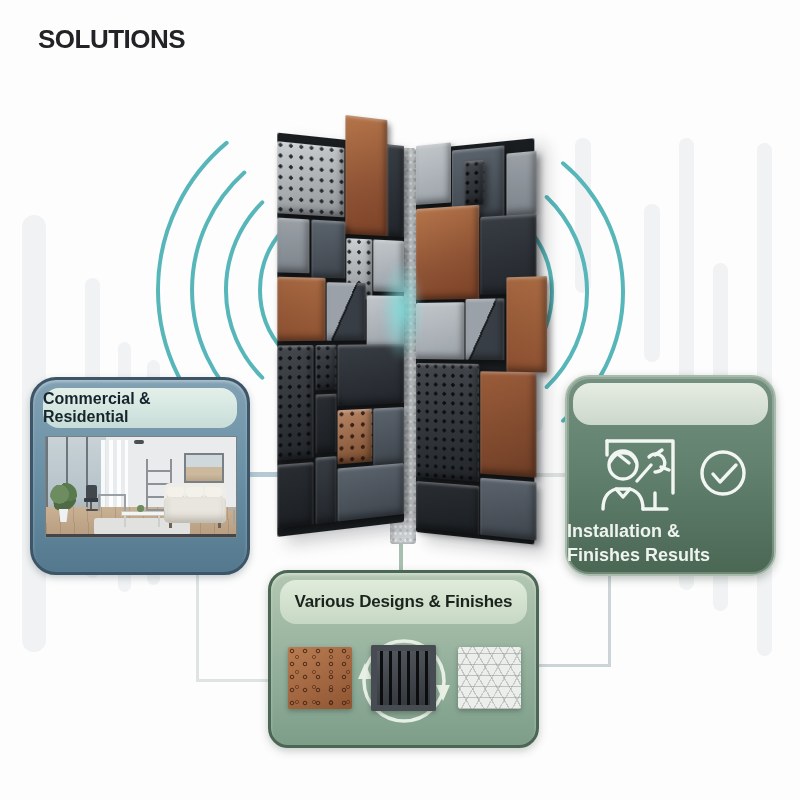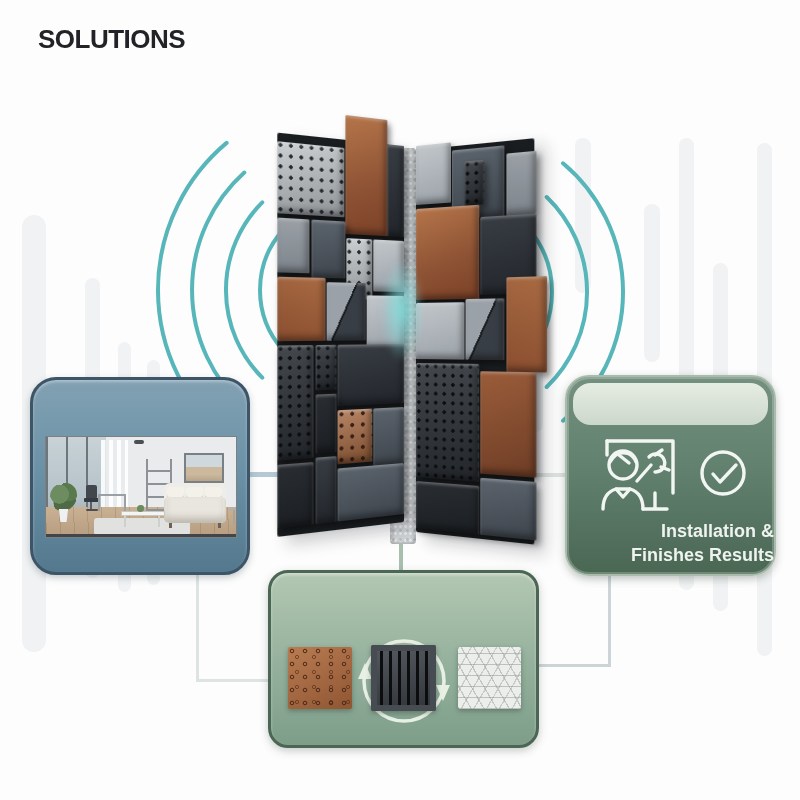--- a/index.html
+++ b/index.html
@@ -79,21 +79,21 @@
   #interior-photo::after{content:"";position:absolute;left:0;right:0;bottom:0;height:3px;background:#41464b;}
   .ip{position:absolute;}
 
   
   #card-installation{left:565px;top:375px;width:207px;height:197px;border-radius:24px;
     border:2px solid #a9bcab;background:linear-gradient(180deg,#74907f 0%,#62816f 45%,#4a6754 100%);
     box-shadow:inset 0 0 0 2px rgba(255,255,255,.22),0 3px 8px rgba(40,60,45,.3);}
   #card-installation .card-header{left:6px;right:6px;top:6px;height:42px;border-radius:18px;
     background:linear-gradient(180deg,#e6ece3,#ccd7cb);}
   #install-icons{position:absolute;left:18px;top:56px;width:170px;height:84px;}
-  #install-label{position:absolute;left:0;right:0;top:142px;text-align:right;
+  #install-label{position:absolute;left:0;right:0;top:142px;text-align:left;
     font-size:18px;line-height:24px;font-weight:600;color:#eef3ef;}
 
   
   #card-designs{left:268px;top:570px;width:265px;height:172px;border-radius:20px;
     border:3px solid #4b6653;background:linear-gradient(180deg,#b3c7b2 0%,#93b09c 55%,#7e9e8a 100%);
     box-shadow:0 3px 8px rgba(40,60,45,.25), inset 0 2px 3px rgba(255,255,255,.4);}
   #card-designs .card-header{left:9px;right:9px;top:7px;height:44px;border-radius:16px;
     background:linear-gradient(180deg,#e0ebdb,#c6d8c4);font-size:17px;letter-spacing:-0.2px;color:#1b231d;}
   #cycle-icon{position:absolute;left:85px;top:56px;width:96px;height:104px;}
   .swatch{position:absolute;box-shadow:0 2px 5px rgba(30,40,32,.35);border-radius:2px;}
@@ -201,20 +201,21 @@
         <div class="tile slate" style="left: 55%; top: 85%; width: 45%; height: 14%;"></div>
       </div>
     <div id="seam-glow"></div>
   </div>
 
   <div id="title">
     <div>SOLUTIONS</div>
   </div>
 
   <div id="card-commercial" class="card">
+    <div class="card-header">Commercial &amp; Residential</div>
     <div id="interior-photo">
       <div class="ip" style="left:0;top:0;width:60px;height:100px;
         background-image:repeating-linear-gradient(90deg,#6d767c 0 2px,rgba(0,0,0,0) 2px 20px),
         linear-gradient(180deg,#c8d2d7 0%,#b5c2c9 60%,#a8b1b5 78%,#b1afa8 100%);"></div>
       <div class="ip" style="left:55px;top:3px;width:27px;height:80px;opacity:.95;
         background:repeating-linear-gradient(90deg,rgba(255,255,255,.95) 0 4px,rgba(233,236,238,.85) 4px 8px);"></div>
       <div class="ip" style="left:0;top:70px;right:0;height:30px;
         background-image:repeating-linear-gradient(88deg,rgba(120,90,60,.22) 0 1px,rgba(0,0,0,0) 1px 14px),
         linear-gradient(180deg,#c9b194,#b89d80);"></div>
       <div class="ip" style="left:48px;top:81px;width:96px;height:17px;background:#e1e2df;border-radius:3px;"></div>
@@ -272,20 +273,21 @@
         <path d="M128,41 l7,8 l16,-17"></path>
       </g>
     </svg>
     <div id="install-label">
       <div>Installation &amp;</div>
       <div>Finishes Results</div>
     </div>
   </div>
 
   <div id="card-designs" class="card">
+    <div class="card-header">Various Designs &amp; Finishes</div>
     <svg id="cycle-icon" viewBox="0 0 96 104">
       <circle cx="48" cy="52" r="40" fill="none" stroke="#e8f0e6" stroke-width="3.5"></circle>
       <polygon points="2,50 16,50 9,34" fill="#e8f0e6"></polygon>
       <polygon points="80,56 94,56 87,72" fill="#e8f0e6"></polygon>
     </svg>
     <div id="swatch-copper" class="swatch"></div>
     <div id="swatch-slotted" class="swatch"></div>
     <div id="swatch-lattice" class="swatch"></div>
   </div>
 

